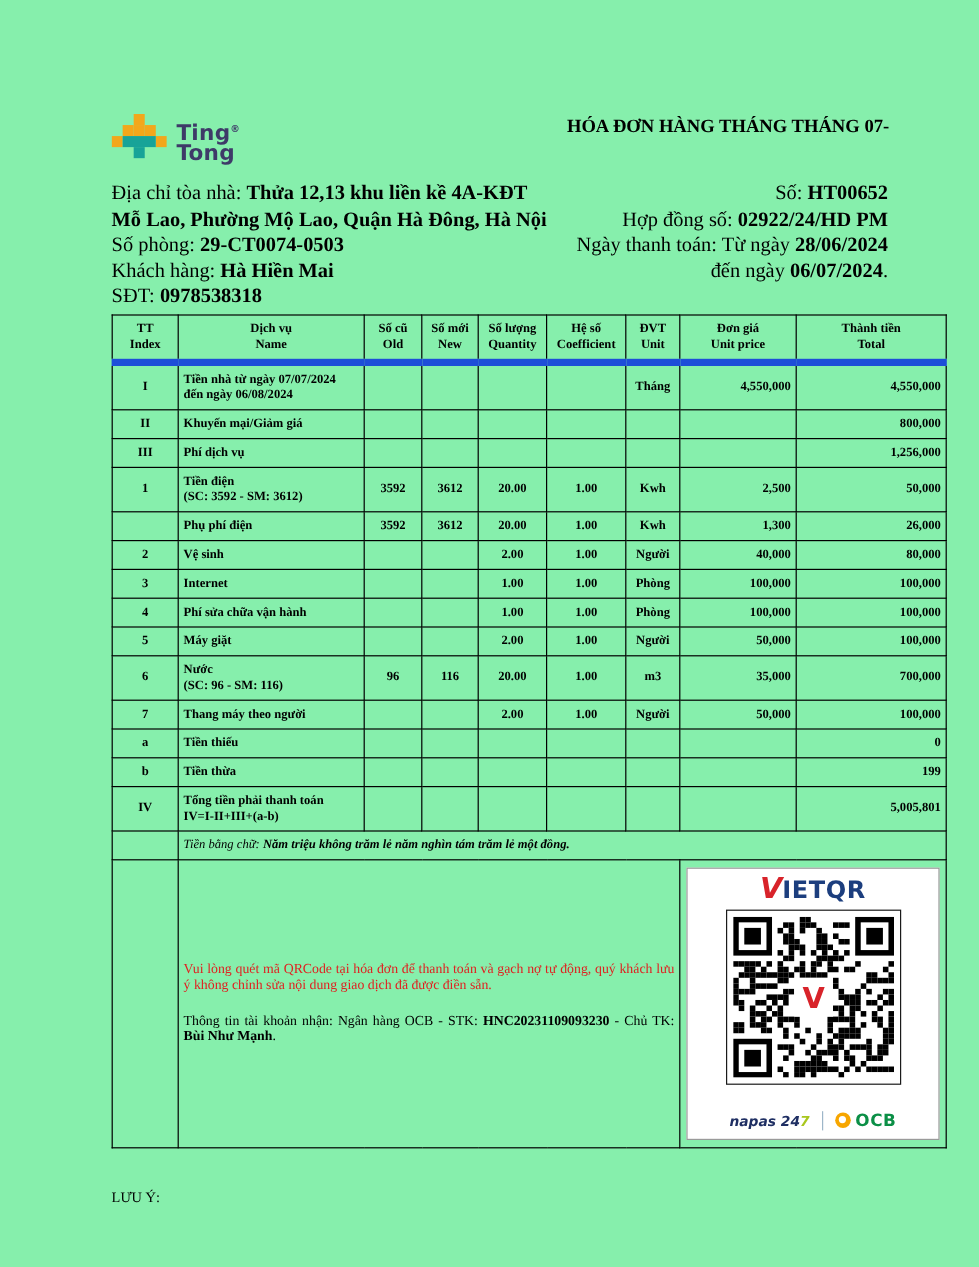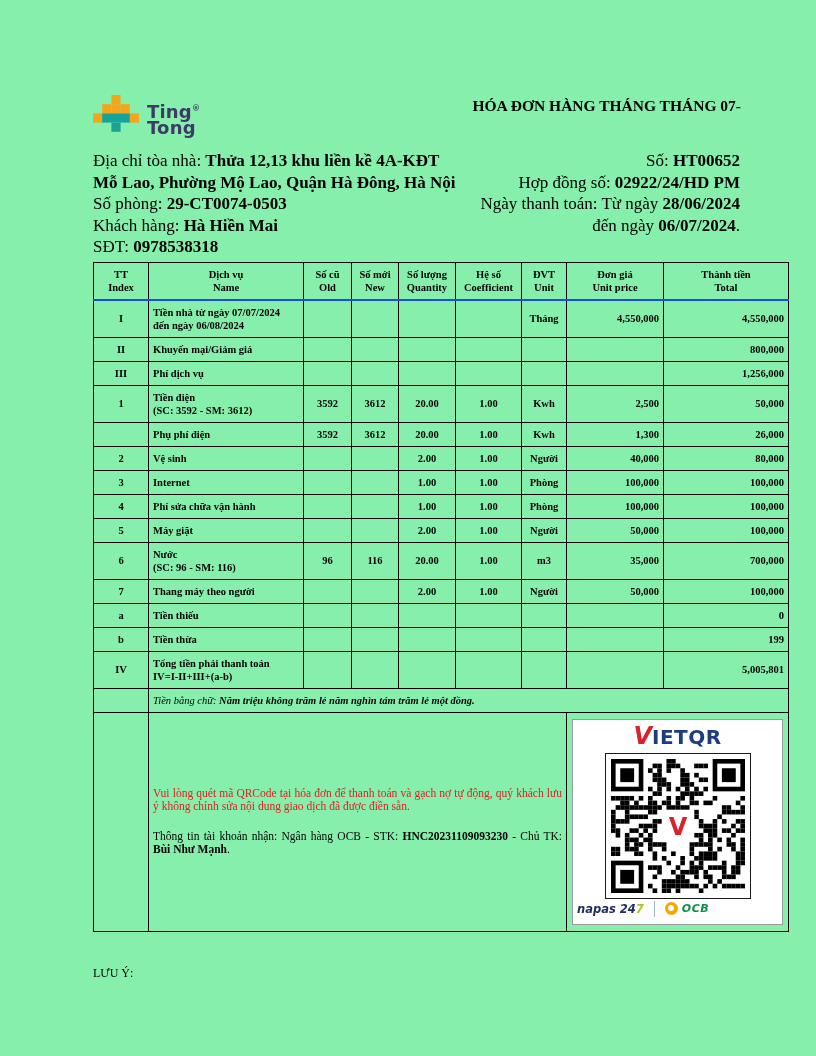--- a/index.html
+++ b/index.html
@@ -19,51 +19,51 @@
   
   .info{margin-top:9px;display:flex;font-size:17px;line-height:21.6px;}
   .info-left{width:372px;}
   .info-right{flex:1;text-align:right;padding-right:48px;}
   .info b{font-weight:bold;}
 
   
   table.inv{border-collapse:collapse;width:695px;margin-top:4px;font-size:10.5px;
             table-layout:fixed;}
   table.inv th,table.inv td{border:1px solid #000;}
-  table.inv thead th{font-weight:bold;padding:5px 2px;line-height:13px;border-bottom:2px solid #1d4ed8;}
+  table.inv thead th{font-weight:bold;padding:5px 2px;line-height:13px;border-bottom:6px solid #1d4ed8;}
   table.inv td{padding:5px 4px;line-height:13px;vertical-align:middle;}
   td.c-tt{text-align:center;font-weight:bold;}
   td.c-name{text-align:left;font-weight:bold;padding-left:7px;white-space:pre-line;}
   td.c-mid{text-align:center;font-weight:bold;}
   td.c-num{text-align:right;font-weight:bold;padding-right:7px;}
   td.words-empty{}
   td.words{font-style:italic;padding:6px 7px;}
   td.words b{font-weight:bold;}
 
   
   td.pay-text{vertical-align:top;padding:52px 14px 0 32px;font-size:11.5px;line-height:17px;
               text-align:justify;}
   .notice{color:#e02020;margin:0 0 17px 0;}
   .account{margin:0;}
   td.pay-qr{vertical-align:top;padding:3px;}
   .qr-panel{border:1px solid #9a9a9a;margin:1px;padding:3px 4px 7px;text-align:center;background:#fff;}
   .vietqr-logo{font-family:"DejaVu Sans","Liberation Sans",sans-serif;font-weight:bold;line-height:26px;}
   .vietqr-logo .v{color:#d8232a;font-size:24px;font-style:italic;}
   .vietqr-logo .rest{color:#1c3e7e;font-size:20px;letter-spacing:.5px;}
   .qr-box{display:inline-block;border:1px solid #1a1a1a;padding:5px;background:#fff;line-height:0;}
-  .qr-logos{margin-top:2px;display:flex;align-items:center;justify-content:flex-start;gap:10px;
+  .qr-logos{margin-top:22px;display:flex;align-items:center;justify-content:center;gap:10px;
             font-family:"DejaVu Sans","Liberation Sans",sans-serif;line-height:16px;}
   .napas{font-style:italic;font-weight:bold;font-size:11.5px;color:#1f2f63;}
   .napas .n7{color:#a9c71e;}
   .vsep{width:1px;height:16px;background:#9db6c9;}
   .ocb{display:flex;align-items:center;gap:4px;}
   .ocb-dot{width:13px;height:13px;border-radius:50%;background:#f7a600;position:relative;}
   .ocb-dot::after{content:"";position:absolute;left:3px;top:3px;width:6px;height:6px;
                   border-radius:50%;background:#fff;}
-  .ocb-label{color:#0b8f46;font-weight:bold;font-size:11px;letter-spacing:.5px;font-style:italic;}
+  .ocb-label{color:#0b8f46;font-weight:bold;font-size:14px;letter-spacing:.5px;}
 
   .footer-note{margin-top:34px;font-weight:normal;font-size:12px;}
 </style>
 </head>
 <body>
 
 <div class="page">
   <div class="content">
 
     <div class="header">

